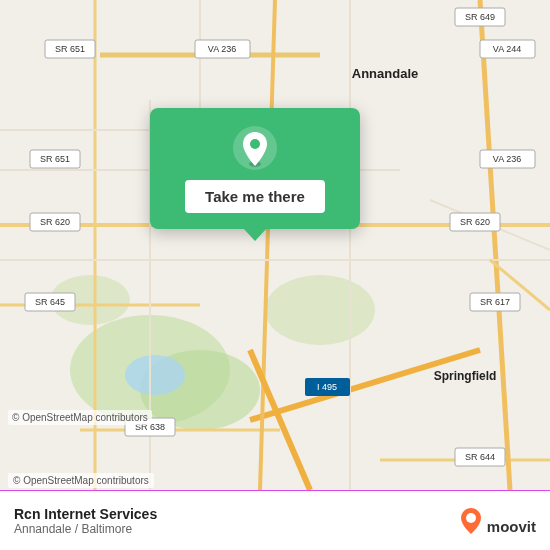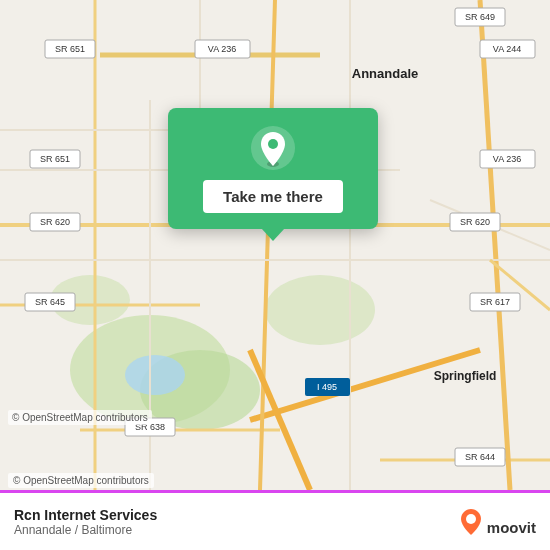--- a/index.html
+++ b/index.html
@@ -31,21 +31,21 @@
       position: absolute;
       top: 0; left: 0;
       width: 100%;
       height: 100%;
     }
 
     
     .popup-card {
       position: absolute;
       top: 108px;
-      left: 168px;
+      left: 150px;
       width: 210px;
       background: #3dba74;
       border-radius: 8px;
       padding: 18px 20px 16px 20px;
       display: flex;
       flex-direction: column;
       align-items: center;
       box-shadow: 0 4px 16px rgba(0,0,0,0.25);
       z-index: 10;
     }
@@ -81,21 +81,21 @@
 
     
     #bottom-bar {
       width: 550px;
       height: 60px;
       background: white;
       display: flex;
       align-items: center;
       justify-content: space-between;
       padding: 0 14px;
-      border-top: 3px solid #d946ef;
+      border-top: 1px solid #d946ef;
     }
 
     .bottom-left {
       display: flex;
       flex-direction: column;
     }
 
     .bottom-title {
       font-size: 14px;
       font-weight: 600;

